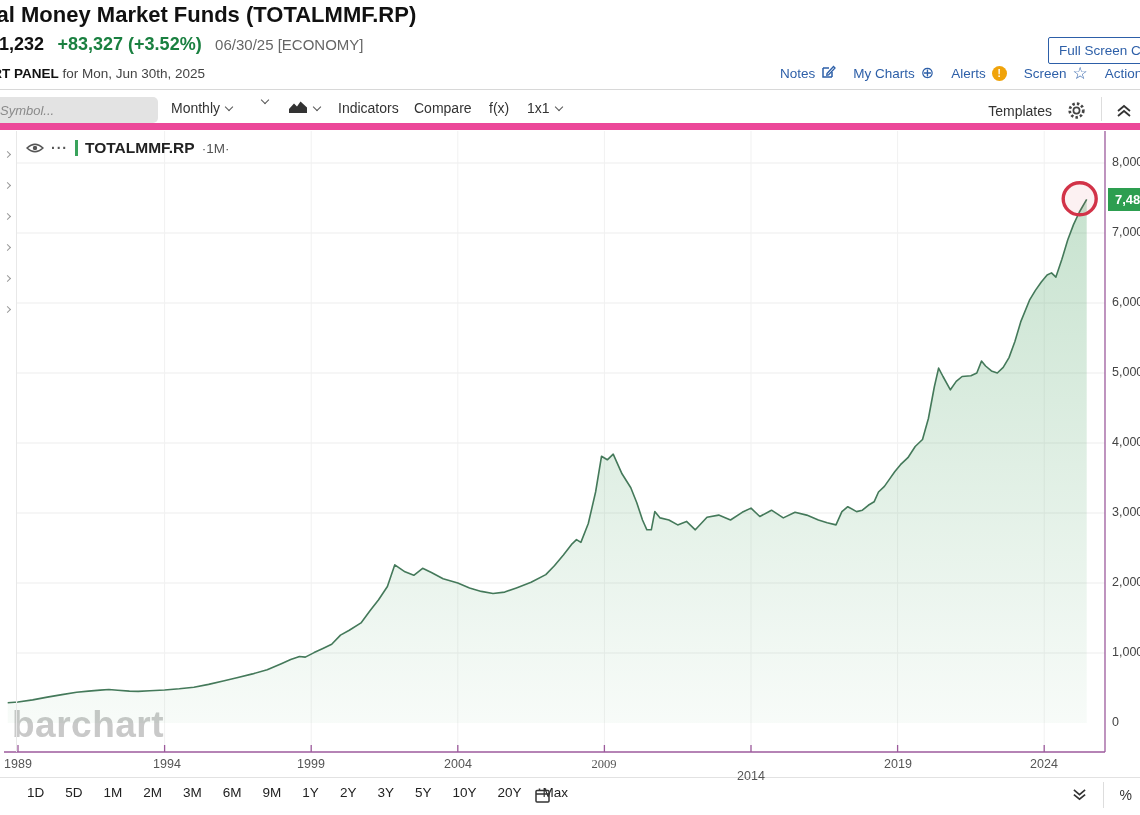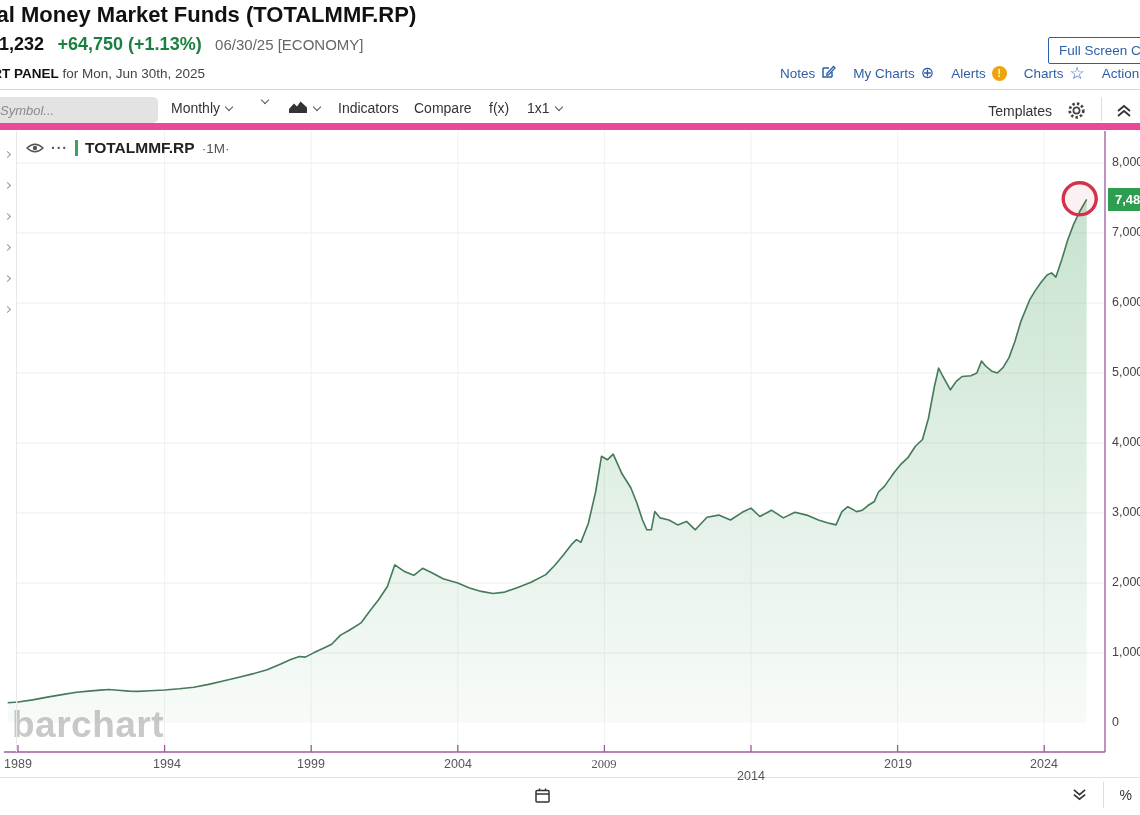--- a/index.html
+++ b/index.html
@@ -149,21 +149,21 @@
       <div style="left: 876px;">2019</div>
       <div style="left: 1022px;">2024</div>
     </div>
   <div class="badge">7,481,232</div>
 
   <div class="hdr-title"><span>Total Money Market Funds (TOTALMMF.RP)</span></div>
   <button class="fullscreen-btn">Full Screen Chart</button>
 
   <div class="price-row">
     <span class="price-main">7,481,232</span>
-    <span class="price-chg">+64,750 (+1.13%)</span>
+    <span class="price-chg">+83,327 (+3.52%)</span>
     <span class="price-date">06/30/25 [ECONOMY]</span>
   </div>
 
   <div class="panel-row"><span class="b">CHART PANEL</span><span> for Mon, Jun 30th, 2025</span></div>
 
   <div class="links-row">
     <span class="link">
       <span>Notes</span>
       <span><svg width="15" height="15" viewBox="0 0 15 15">
             <path d="M2 4 L2 13 L11 13 M2 4 L8 4 M11 8 L11 13" fill="none" stroke="#2d5fa8" stroke-width="1.5"></path>
@@ -172,21 +172,21 @@
     </span>
     <span class="link">
       <span>My Charts</span>
       <span class="oplus">⊕</span>
     </span>
     <span class="link">
       <span>Alerts</span>
       <span class="alert-dot">!</span>
     </span>
     <span class="link">
-      <span>Charts</span>
+      <span>Screen</span>
       <span class="star">☆</span>
     </span>
     <span class="link">
       <span>Actions</span>
 
     </span>
 
   </div>
 
   <div class="hdr-divider"></div>
@@ -225,20 +225,36 @@
       <span class="icon-btn" style="margin-right:8px">
         <svg width="16" height="15" viewBox="0 0 16 15">
             <path d="M2 8 L8 3 L14 8 M2 13 L8 8 L14 13" fill="none" stroke="#333" stroke-width="1.8"></path>
           </svg>
       </span>
     </span>
   </div>
 
   <div class="bottom-divider"></div>
   <div class="bottom-bar">
+    <div class="ranges" id="ranges">
+        <span class="range-btn">1D</span>
+        <span class="range-btn">5D</span>
+        <span class="range-btn">1M</span>
+        <span class="range-btn">2M</span>
+        <span class="range-btn">3M</span>
+        <span class="range-btn">6M</span>
+        <span class="range-btn">9M</span>
+        <span class="range-btn">1Y</span>
+        <span class="range-btn">2Y</span>
+        <span class="range-btn">3Y</span>
+        <span class="range-btn">5Y</span>
+        <span class="range-btn">10Y</span>
+        <span class="range-btn">20Y</span>
+        <span class="range-btn">Max</span>
+      </div>
     <span class="cal" style="position:absolute;left:532px;top:9px">
       <svg width="17" height="17" viewBox="0 0 17 17">
           <rect x="2" y="3.5" width="13" height="11.5" rx="1" fill="none" stroke="#333" stroke-width="1.5"></rect>
           <line x1="2" y1="7" x2="15" y2="7" stroke="#333" stroke-width="1.5"></line>
           <line x1="5.5" y1="1.5" x2="5.5" y2="4" stroke="#333" stroke-width="1.5"></line>
           <line x1="11.5" y1="1.5" x2="11.5" y2="4" stroke="#333" stroke-width="1.5"></line>
         </svg>
     </span>
     <span class="bb-right">
       <span class="icon-btn">

